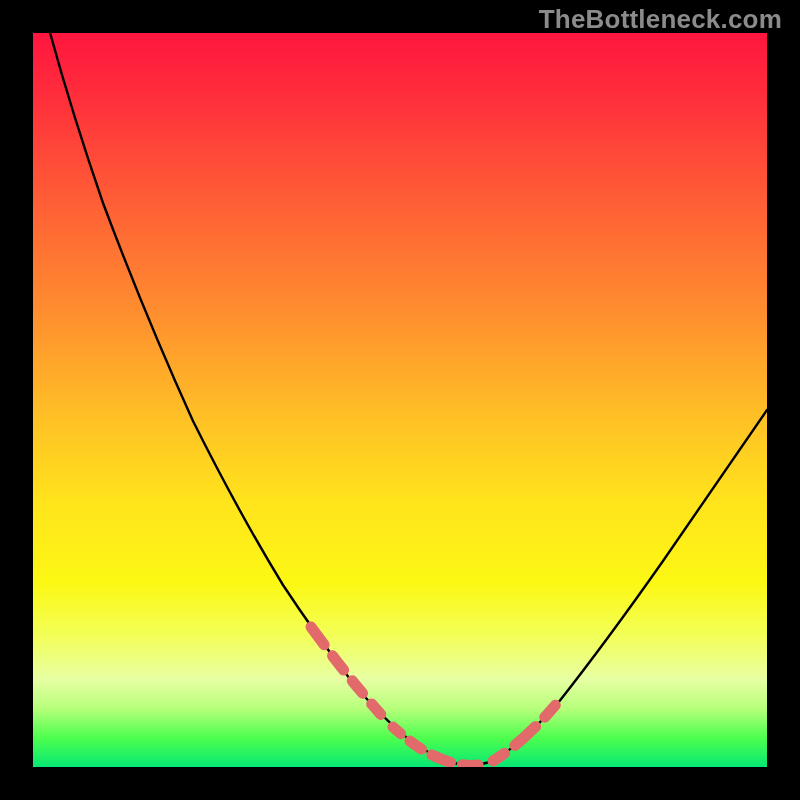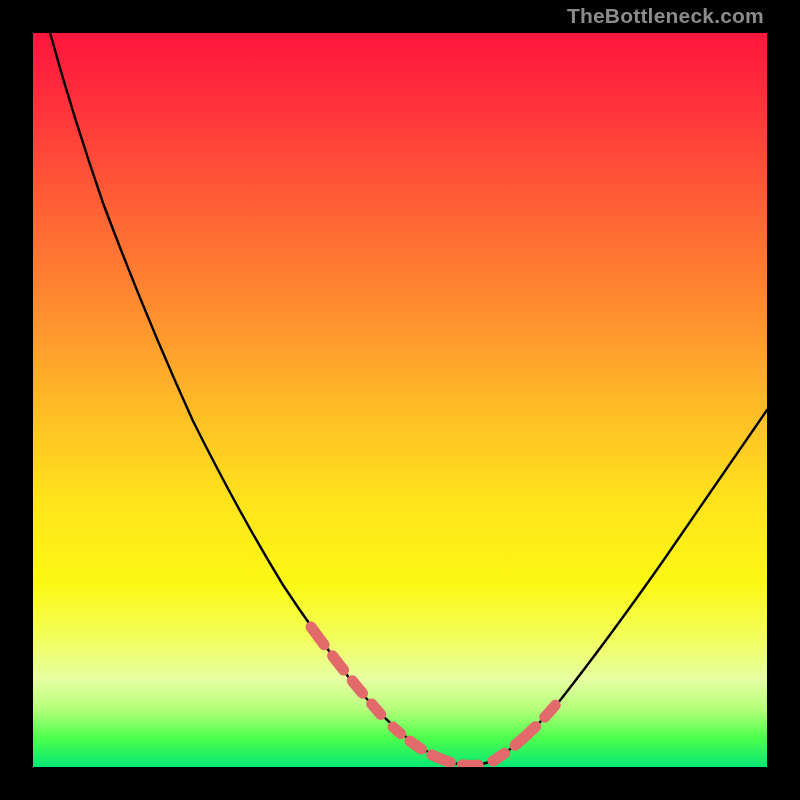--- a/index.html
+++ b/index.html
@@ -11,23 +11,23 @@
     overflow: hidden;
   }
   .container {
     position: relative;
     width: 800px;
     height: 800px;
   }
   .watermark {
     position: absolute;
     top: 4px;
-    right: 36px;
+    right: 18px;
     font-family: Arial, Helvetica, sans-serif;
-    font-size: 21px;
+    font-size: 26px;
     font-weight: bold;
     color: #8b8b8b;
     z-index: 5;
     letter-spacing: 0.2px;
   }
   .plot-area {
     position: absolute;
     left: 33px;
     top: 33px;
     width: 734px;

